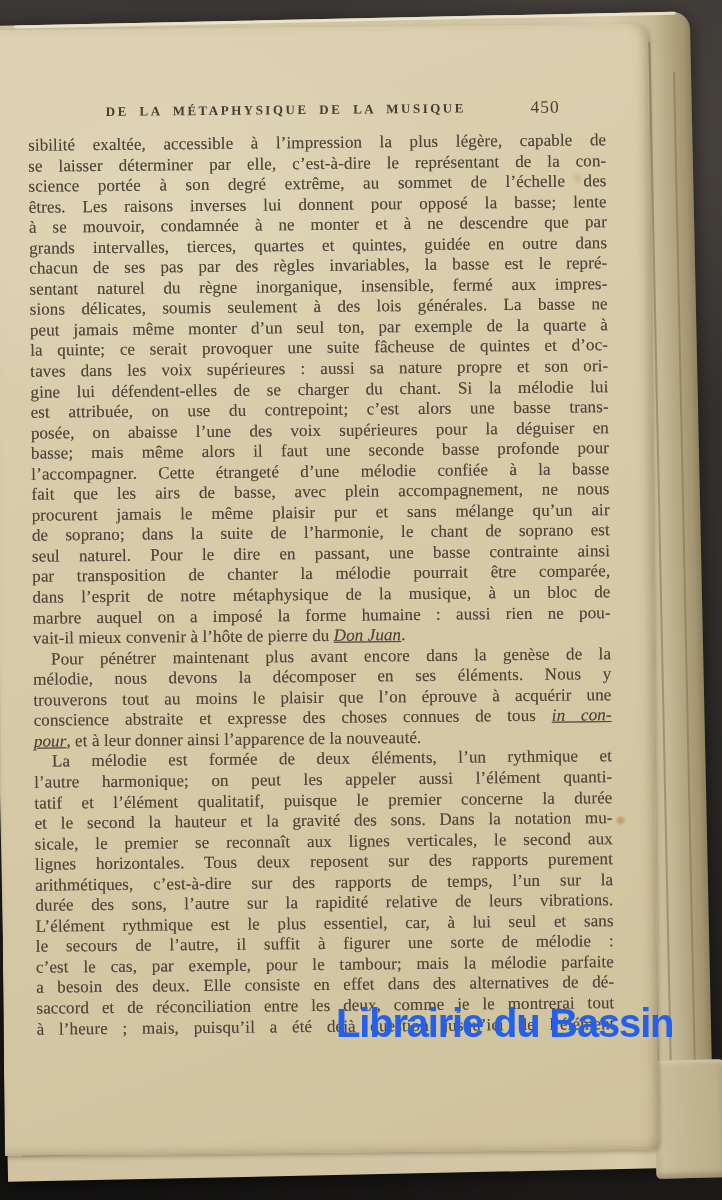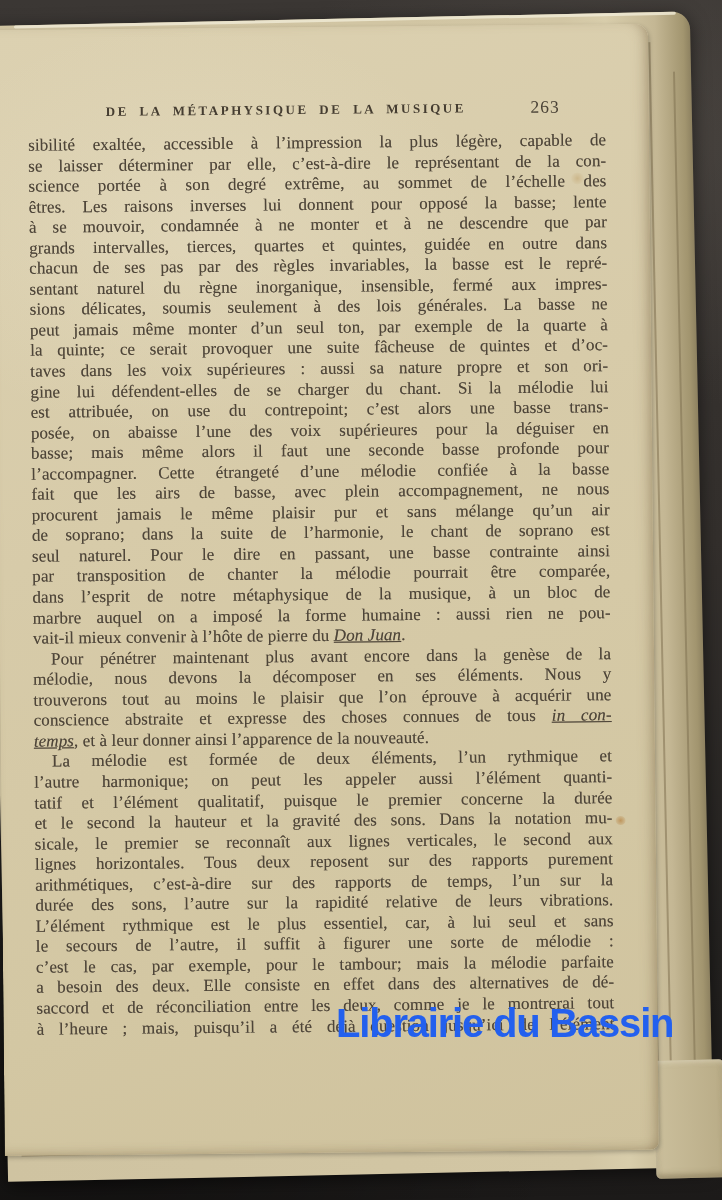--- a/index.html
+++ b/index.html
@@ -93,21 +93,21 @@
     <div class="crease c2"></div>
     <div class="crease c3"></div>
     <div class="crease hb"></div>
   </div>
 
   <div class="edge-tab"></div>
 
   <div class="page">
     <div class="header">
       <span class="running-head">DE LA MÉTAPHYSIQUE DE LA MUSIQUE</span>
-      <span class="page-number">263</span>
+      <span class="page-number">450</span>
     </div>
     <div class="text-block">
         <div class="line">sibilité exaltée, accessible à l’impression la plus légère, capable de</div>
         <div class="line">se laisser déterminer par elle, c’est-à-dire le représentant de la con-</div>
         <div class="line">science portée à son degré extrême, au sommet de l’échelle des</div>
         <div class="line">êtres. Les raisons inverses lui donnent pour opposé la basse; lente</div>
         <div class="line">à se mouvoir, condamnée à ne monter et à ne descendre que par</div>
         <div class="line">grands intervalles, tierces, quartes et quintes, guidée en outre dans</div>
         <div class="line">chacun de ses pas par des règles invariables, la basse est le repré-</div>
         <div class="line">sentant naturel du règne inorganique, insensible, fermé aux impres-</div>
@@ -125,21 +125,21 @@
         <div class="line">de soprano; dans la suite de l’harmonie, le chant de soprano est</div>
         <div class="line">seul naturel. Pour le dire en passant, une basse contrainte ainsi</div>
         <div class="line">par transposition de chanter la mélodie pourrait être comparée,</div>
         <div class="line">dans l’esprit de notre métaphysique de la musique, à un bloc de</div>
         <div class="line">marbre auquel on a imposé la forme humaine : aussi rien ne pou-</div>
         <div class="line end">vait-il mieux convenir à l’hôte de pierre du <em>Don Juan</em>.</div>
         <div class="line ind">Pour pénétrer maintenant plus avant encore dans la genèse de la</div>
         <div class="line">mélodie, nous devons la décomposer en ses éléments. Nous y</div>
         <div class="line">trouverons tout au moins le plaisir que l’on éprouve à acquérir une</div>
         <div class="line">conscience abstraite et expresse des choses connues de tous <em>in con-</em></div>
-        <div class="line end"><em>temps</em>, et à leur donner ainsi l’apparence de la nouveauté.</div>
+        <div class="line end"><em>pour</em>, et à leur donner ainsi l’apparence de la nouveauté.</div>
         <div class="line ind">La mélodie est formée de deux éléments, l’un rythmique et</div>
         <div class="line">l’autre harmonique; on peut les appeler aussi l’élément quanti-</div>
         <div class="line">tatif et l’élément qualitatif, puisque le premier concerne la durée</div>
         <div class="line">et le second la hauteur et la gravité des sons. Dans la notation mu-</div>
         <div class="line">sicale, le premier se reconnaît aux lignes verticales, le second aux</div>
         <div class="line">lignes horizontales. Tous deux reposent sur des rapports purement</div>
         <div class="line">arithmétiques, c’est-à-dire sur des rapports de temps, l’un sur la</div>
         <div class="line">durée des sons, l’autre sur la rapidité relative de leurs vibrations.</div>
         <div class="line">L’élément rythmique est le plus essentiel, car, à lui seul et sans</div>
         <div class="line">le secours de l’autre, il suffit à figurer une sorte de mélodie :</div>

